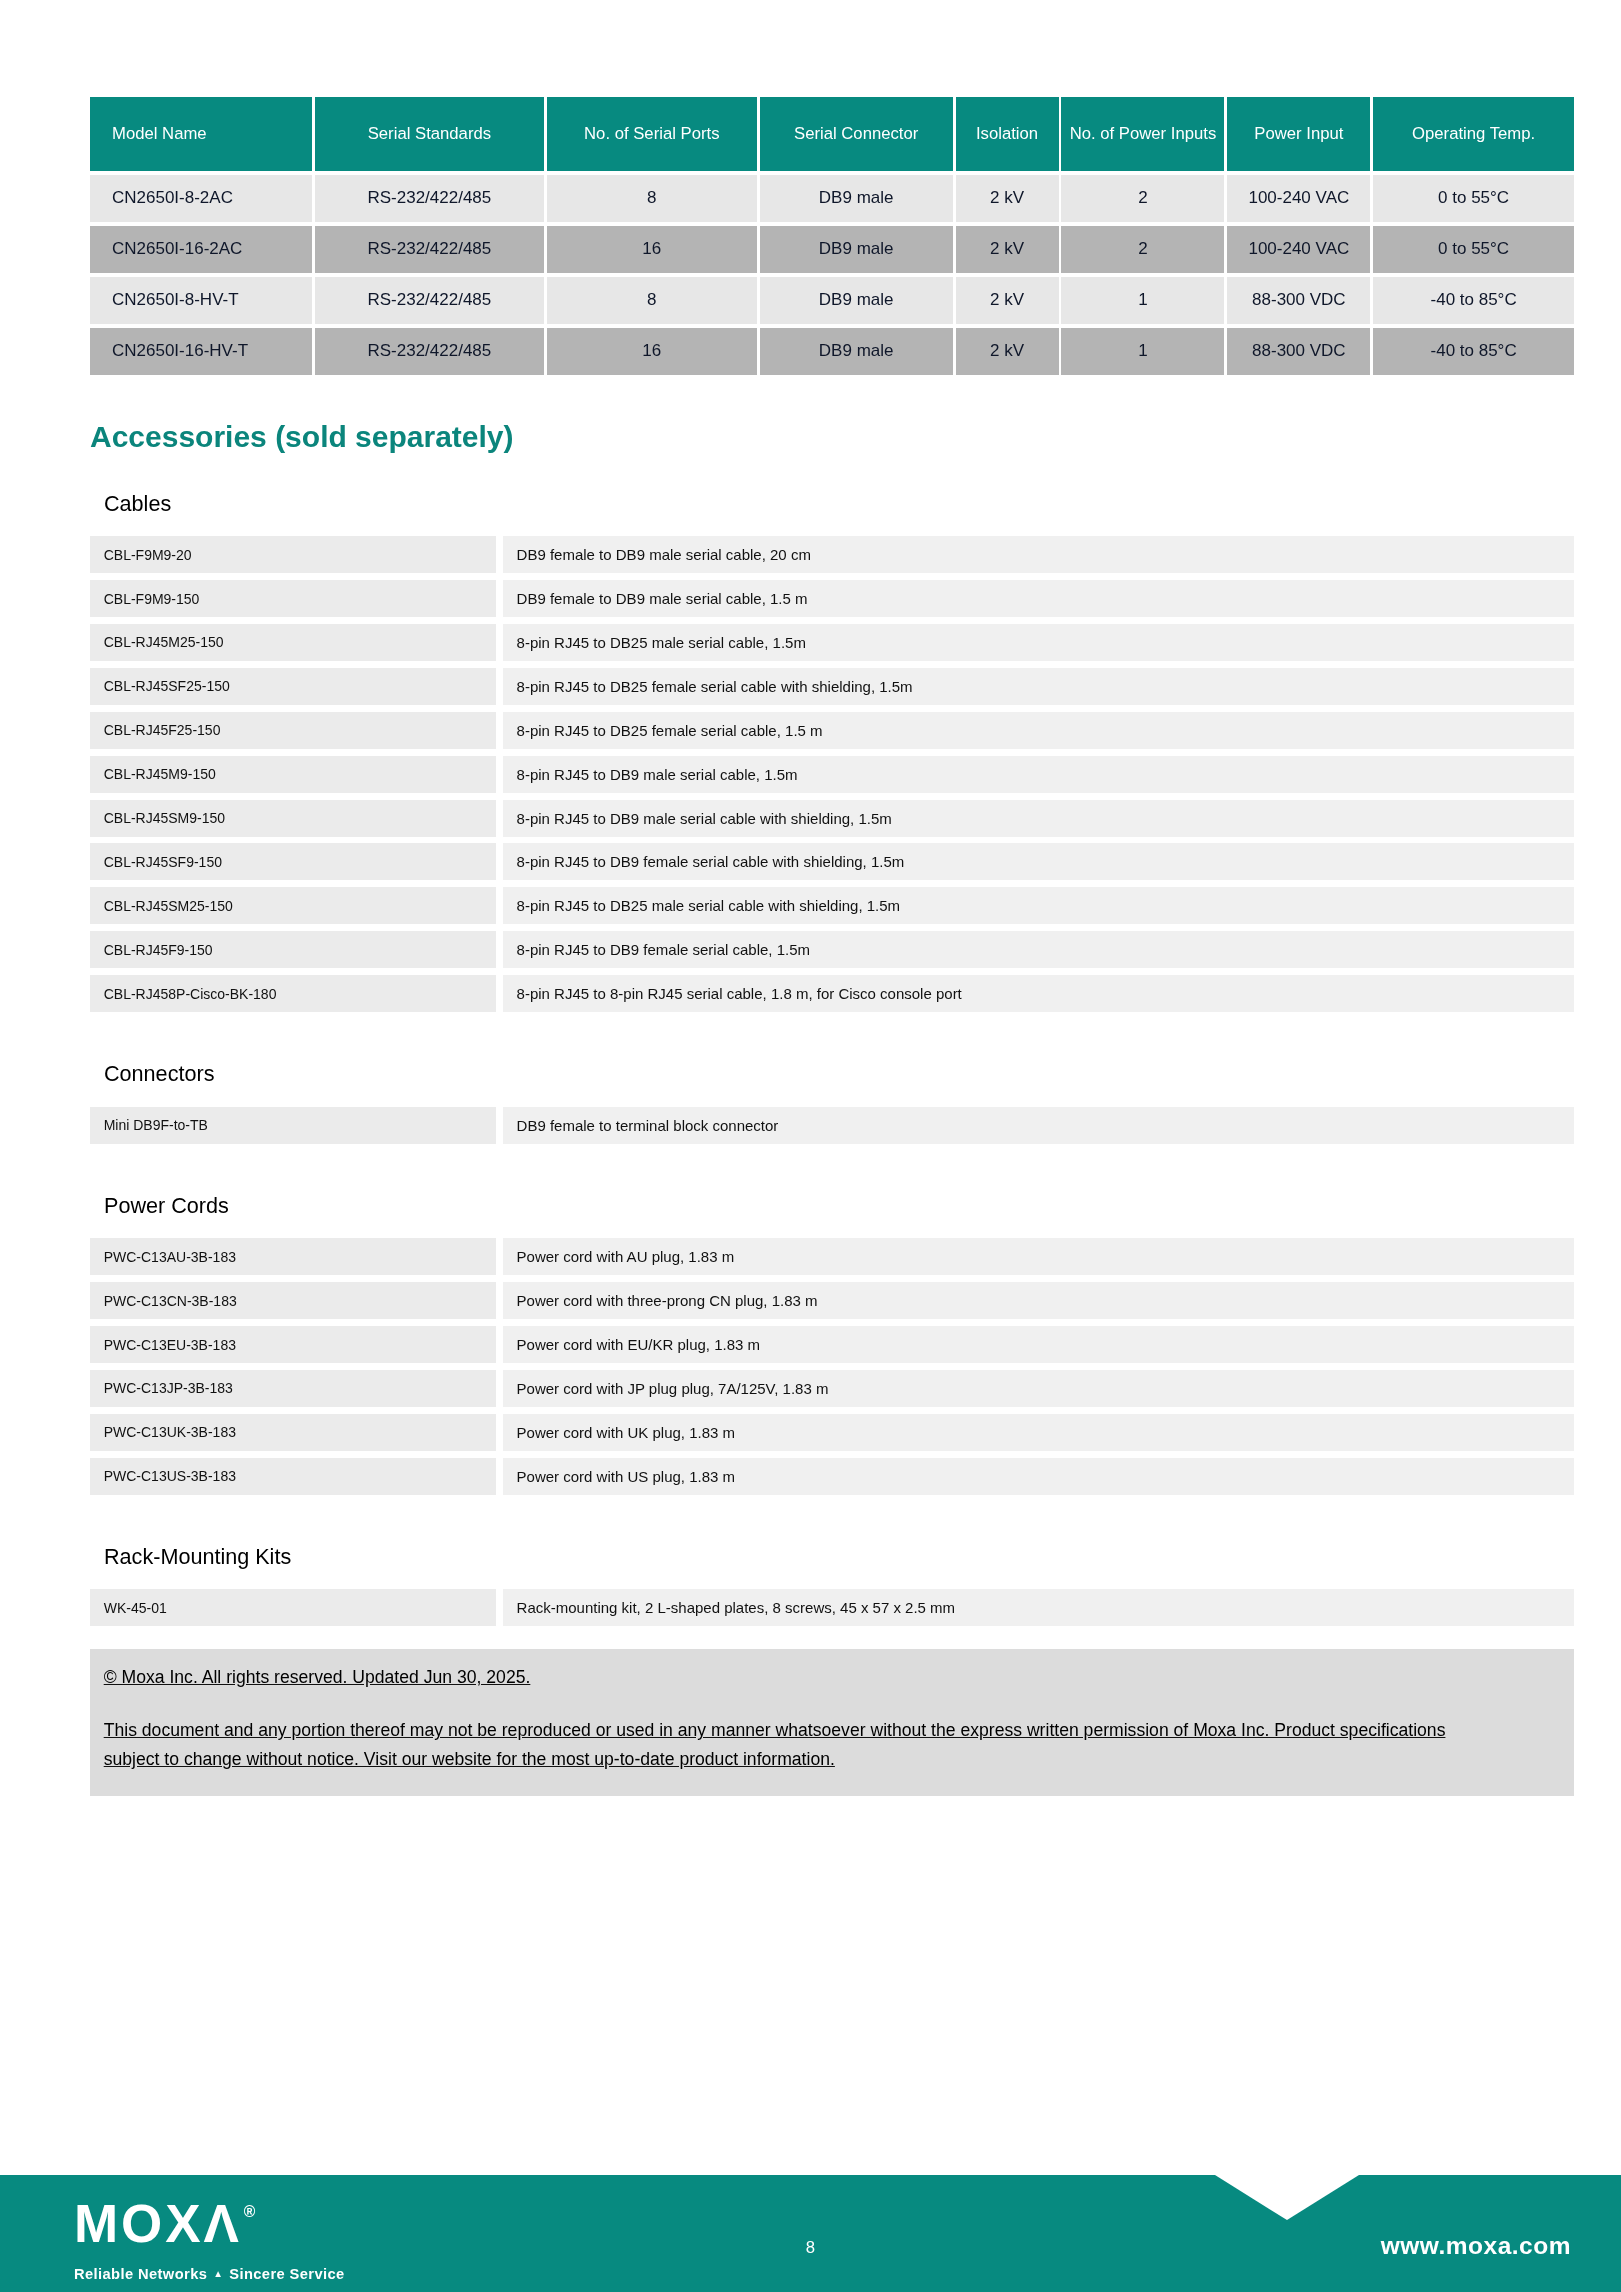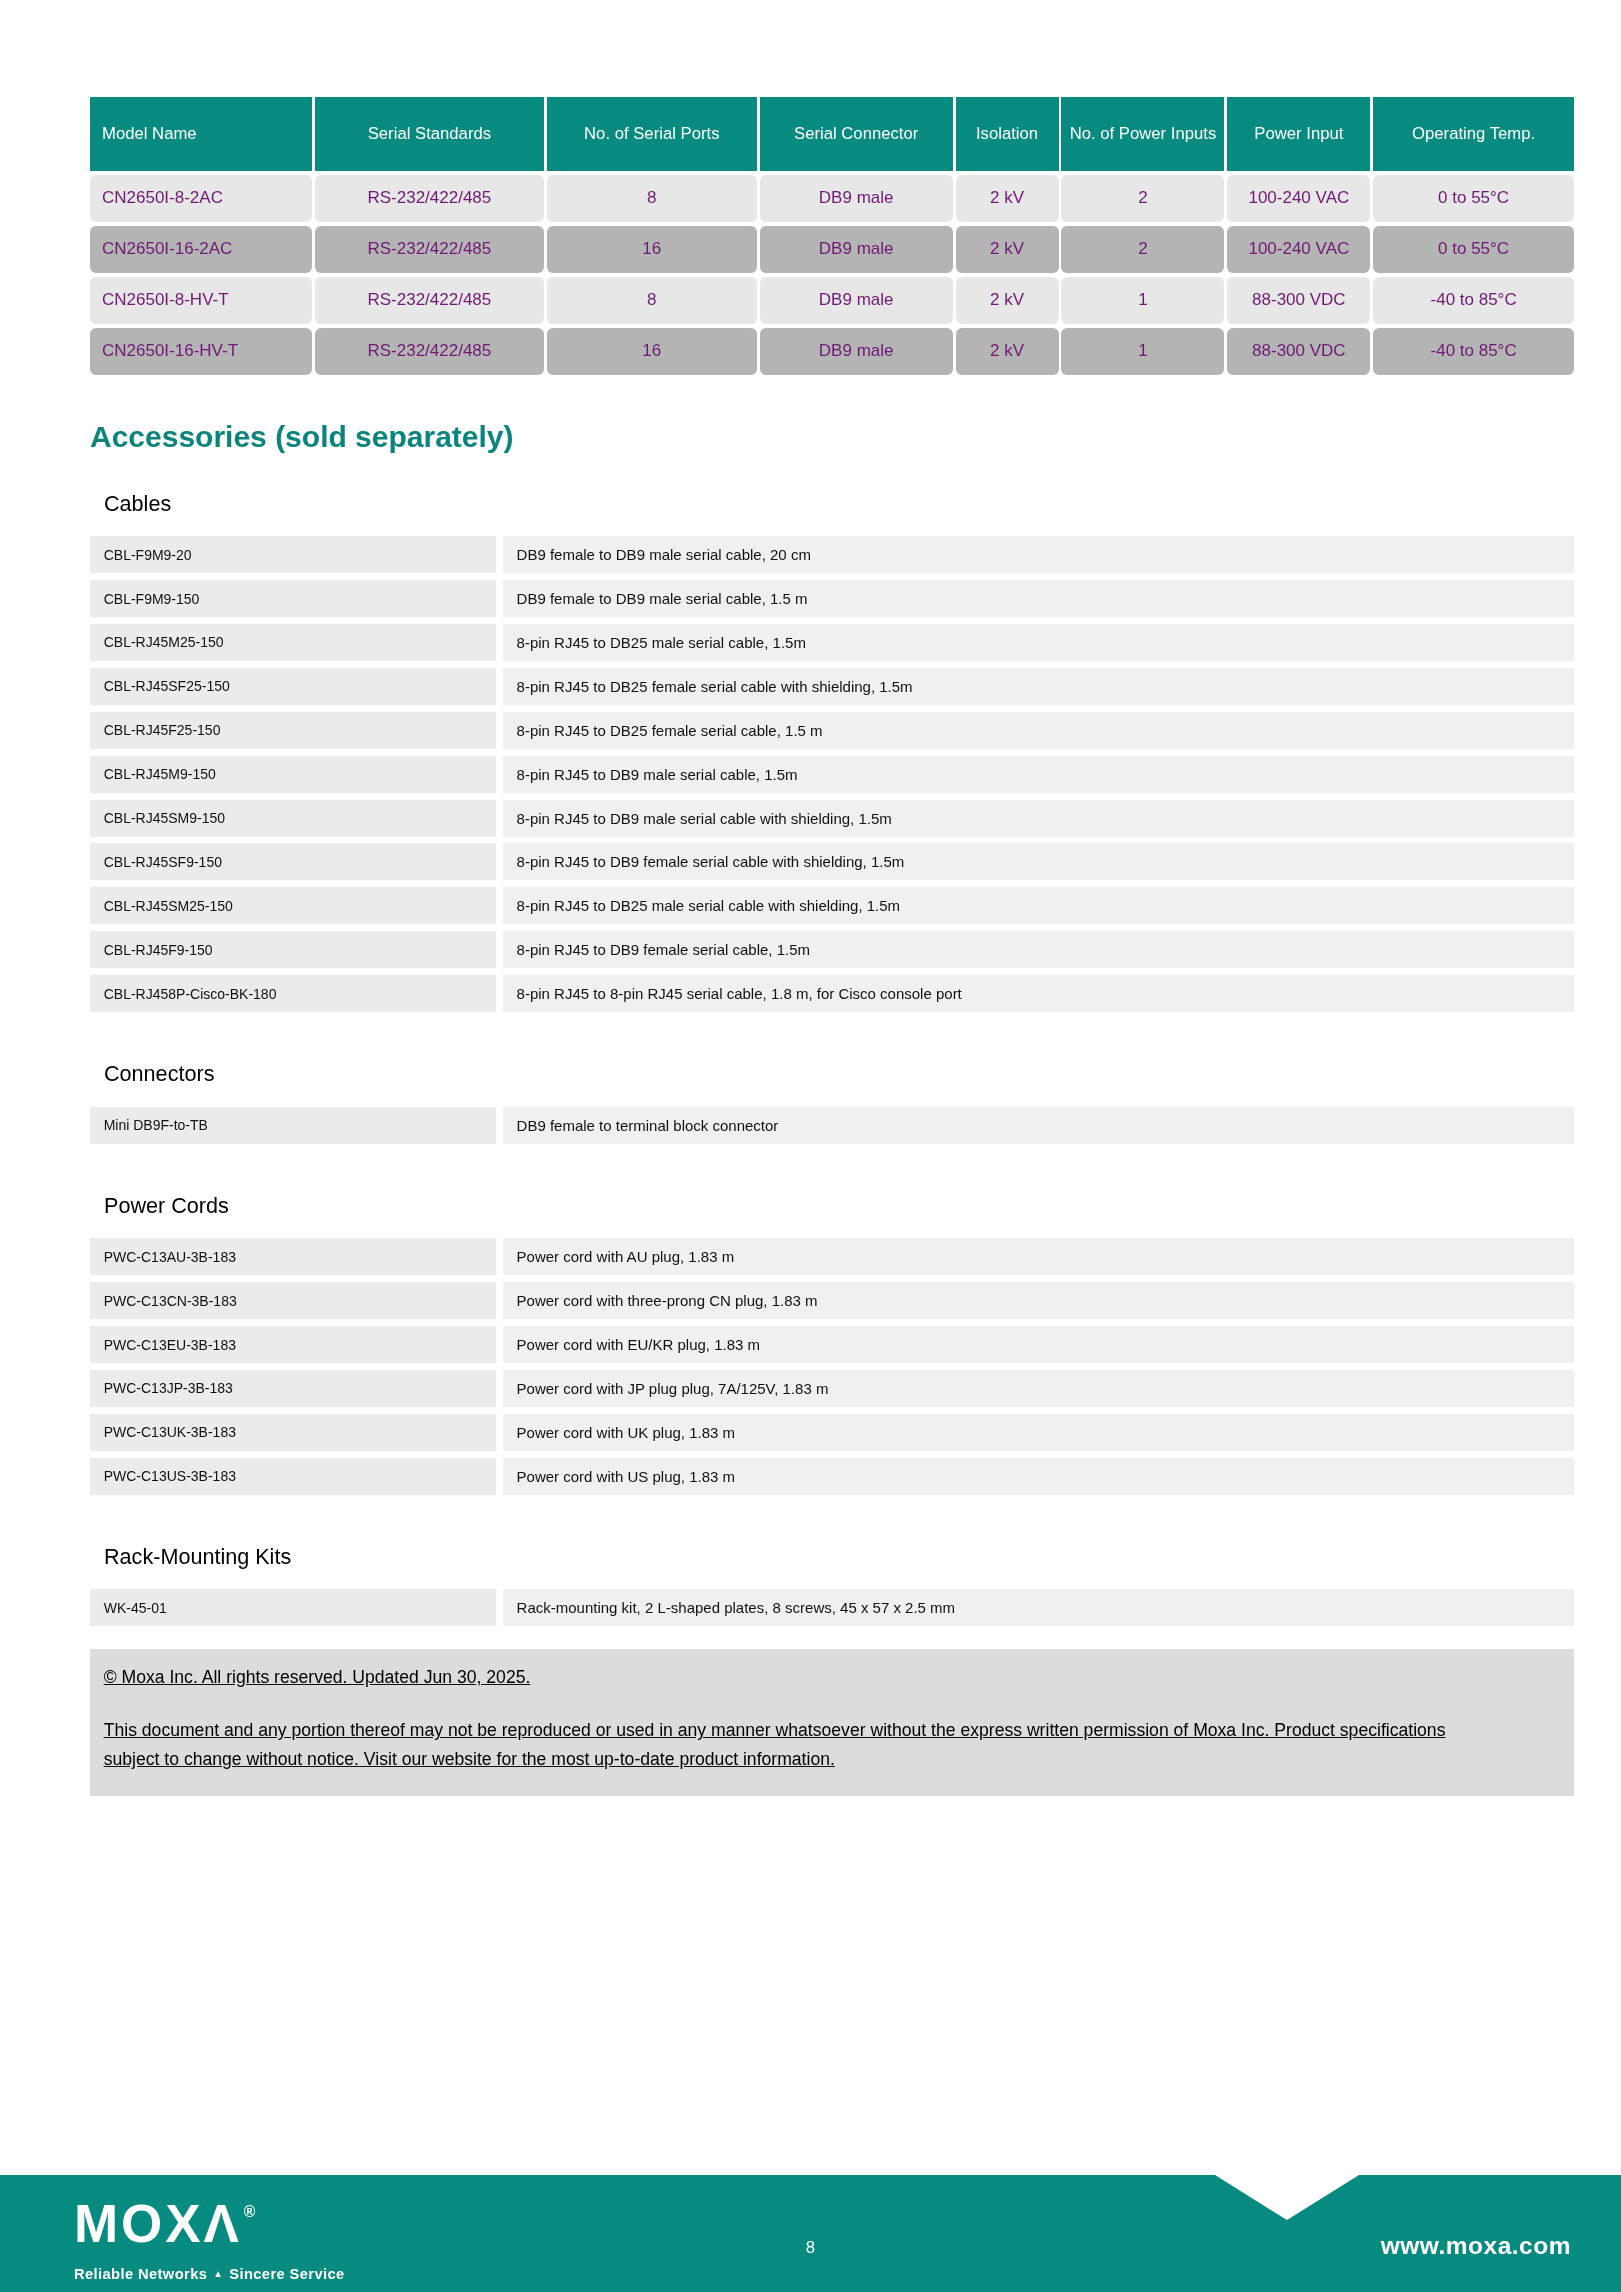--- a/index.html
+++ b/index.html
@@ -37,25 +37,24 @@
     font-size:16.7px;
     line-height:20.6px;
     padding:0 5.9px;
   }
   .spec-table .td {
     height:47px;
     display:flex;
     align-items:center;
     justify-content:center;
     font-size:17px;
-    color:#701a75;
+    color:#0f172a;
     padding:0 5.9px;
-    border-radius:6px;
-  }
-  .spec-table .c0 { justify-content:flex-start; padding-left:12px; text-align:right; }
+  }
+  .spec-table .c0 { justify-content:flex-start; padding-left:22px; text-align:right; }
   .row-light { background:#e7e7e7; }
   .row-dark  { background:#b4b4b4; }
 
   
   .acc-title {
     margin:45px 0 0 90px;
     font-size:30px;
     font-weight:bold;
     color:#0b857c;
   }

